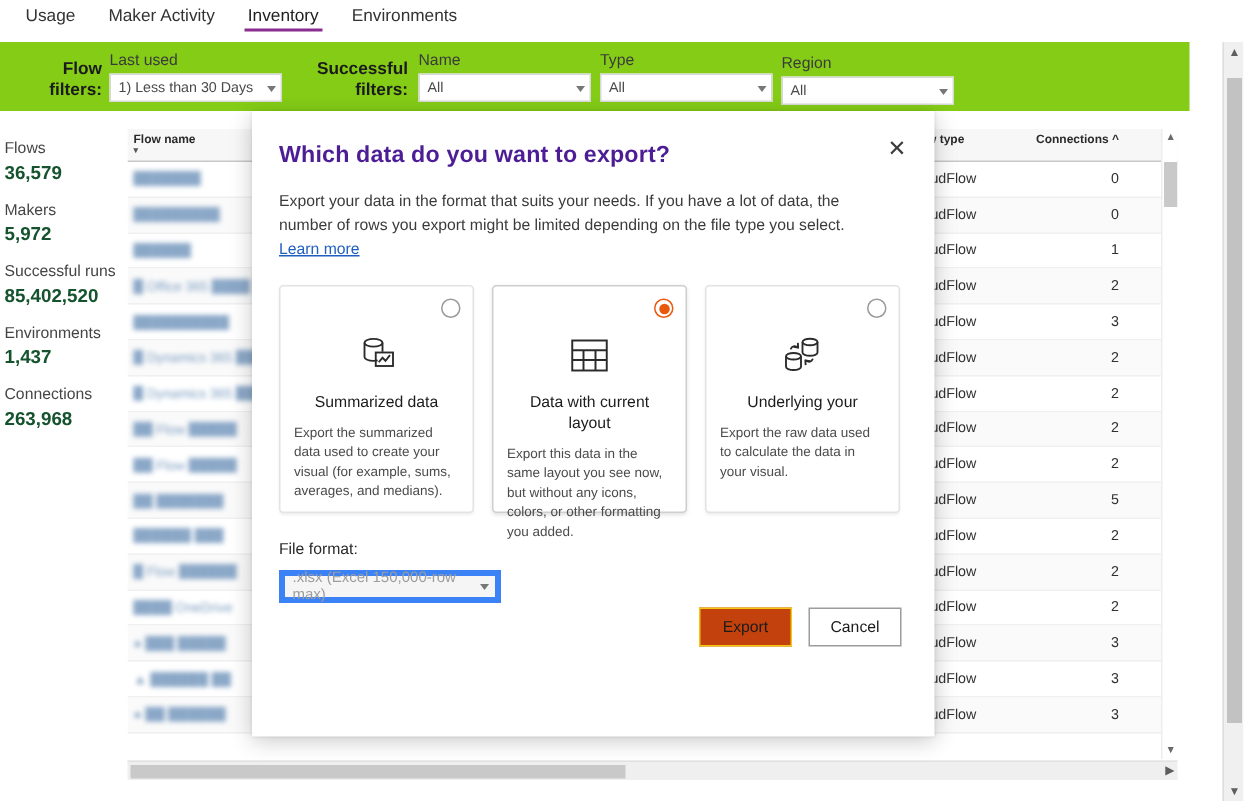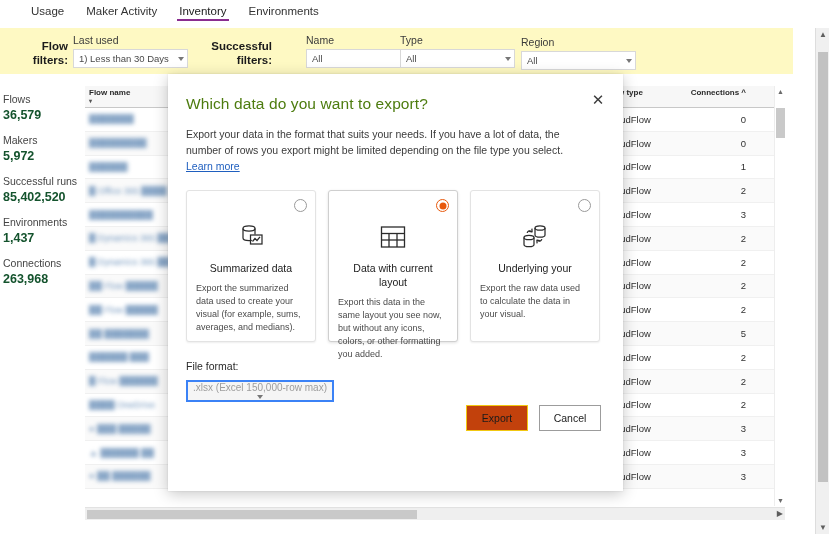--- a/index.html
+++ b/index.html
@@ -8,36 +8,36 @@
     font-family: "Liberation Sans", sans-serif;
     background: #ffffff;
     overflow: hidden;
   }
   #app { position: relative; width: 829px; height: 534px; background: #ffffff; }
 
   
   .navbar {
     position: absolute; left: 0; top: 0; width: 829px; height: 28px;
     background: #ffffff;
-    display: flex; align-items: flex-start; padding-left: 20px;
+    display: flex; align-items: flex-start; padding-left: 6px;
   }
   .nav-tab {
     font-size: 11.5px; color: #333333; padding: 5px 11px 4px 11px;
     position: relative; white-space: nowrap; cursor: pointer;
   }
   .nav-tab.active { color: #202020; }
   .nav-tab.active::after {
     content: ""; position: absolute; left: 9px; right: 9px; bottom: 0;
     height: 2px; background: #8A2D8F;
   }
 
   
   .filterbar {
     position: absolute; left: 0; top: 28px; width: 793px; height: 46px;
-    background: #fef9c3;
+    background: #84cc16;
   }
   .filterbar-inner { position: relative; width: 100%; height: 100%; }
   .flt-label {
     position: absolute; font-size: 11.5px; color: #1b1b1b; font-weight: 700;
     text-align: right; line-height: 14px;
   }
   .flt-group { position: absolute; }
   .flt-cap { font-size: 10.5px; color: #3b3b3b; margin-bottom: 3px; display: block; }
   .flt-select {
     background: #ffffff; border: 1px solid #d8d8d8; height: 19px;
@@ -111,21 +111,21 @@
   .page-vsb .parr { position: absolute; left: 0; width: 14px; text-align: center; font-size: 8px; color: #5f5f5f; }
 
   
   .modal-shadow {
     position: absolute; left: 168px; top: 74px; width: 455px; height: 417px;
     background: #ffffff;
     box-shadow: 0 3px 14px rgba(0,0,0,0.22), 0 0 2px rgba(0,0,0,0.10);
   }
   .modal { position: relative; width: 100%; height: 100%; padding: 16px 22px 0 18px; }
   .modal-title {
-    font-size: 15.5px; color: #4d7c0f; font-weight: 400; letter-spacing: .1px;
+    font-size: 15.5px; color: #4c1d95; font-weight: 700; letter-spacing: .1px;
     line-height: 20px; margin-top: 4px;
   }
   .modal-close {
     position: absolute; right: 14px; top: 14px; width: 22px; height: 22px;
     display: flex; align-items: center; justify-content: center;
     font-size: 15px; color: #3b3b3b; cursor: pointer; line-height: 1;
   }
   .modal-desc {
     margin-top: 12px; font-size: 10.5px; color: #3b3b3b; line-height: 16px;
     width: 404px;
@@ -157,24 +157,23 @@
     text-align: center; font-size: 10.5px; color: #1b1b1b; line-height: 14px;
     margin-top: 2px; padding: 0 1px;
   }
   .card-desc {
     margin-top: 7px; font-size: 9px; color: #4b4b4b; line-height: 13px; text-align: left;
   }
 
   .fileformat-label { margin-top: 18px; font-size: 10.5px; color: #2a2a2a; }
   .fileformat-select {
     margin-top: 8px; width: 148px; height: 22px; background: #f5f5f5;
-    border: 2px solid #3b82f6; display: flex; align-items: center;
+    border: 4px solid #3b82f6; display: flex; align-items: center;
     justify-content: space-between; padding: 0 5px; font-size: 10px; color: #9d9d9d;
     cursor: default;
-    flex-direction: column;
   }
 
   .modal-actions {
     position: absolute; right: 22px; bottom: 60px; display: flex; gap: 11px;
   }
   .btn {
     height: 26px; min-width: 62px; font-size: 10.5px; cursor: pointer;
     display: flex; align-items: center; justify-content: center;
   }
   .btn-primary { background: #c2410c; border: 1px solid #F2C811; color: #1b1b1b; font-weight: 400; }
@@ -206,21 +205,21 @@
           <span>1) Less than 30 Days</span>
           <span class="chev">▾</span>
         </div>
       </div>
 
       <div class="flt-label" style="left:186px; top:11px; width:86px;">
         <div>Successful</div>
         <div>filters:</div>
       </div>
 
-      <div class="flt-group" style="left:279px; top:6px; width:115px;margin-left:27px;">
+      <div class="flt-group" style="left:279px; top:6px; width:115px;">
         <span class="flt-cap">Name</span>
         <div class="flt-select">
           <span>All</span>
           <span class="chev">▾</span>
         </div>
       </div>
 
       <div class="flt-group" style="left:400px; top:6px; width:115px;">
         <span class="flt-cap">Type</span>
         <div class="flt-select">

